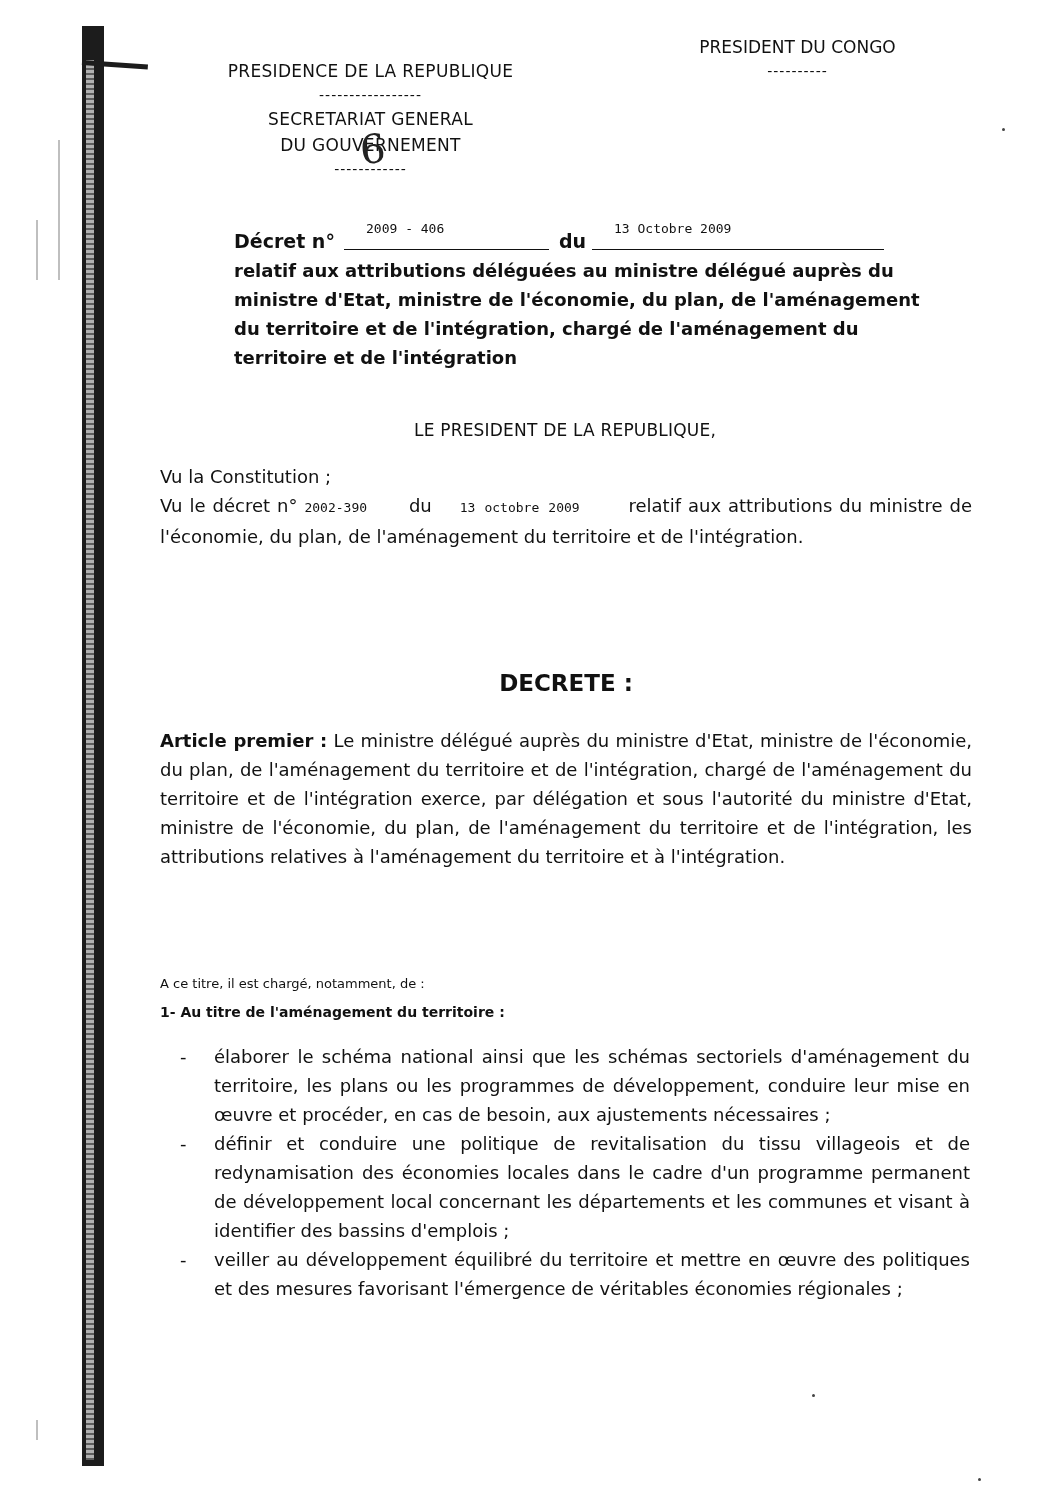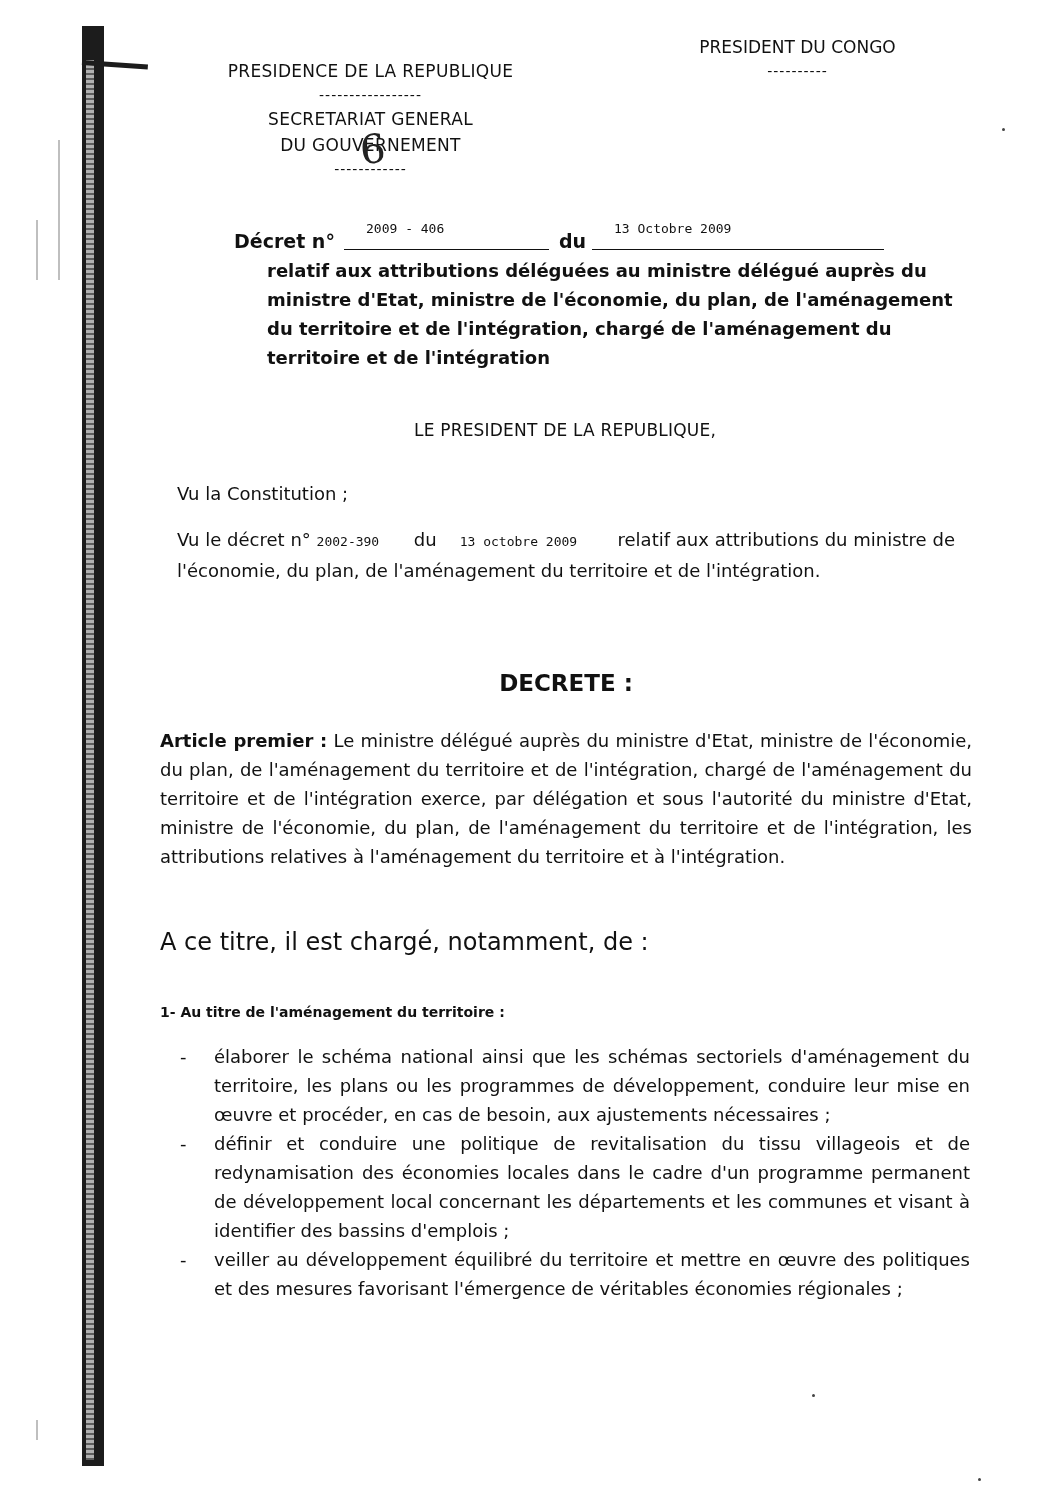--- a/index.html
+++ b/index.html
@@ -119,21 +119,20 @@
     .fill-date span { left: 22px; }
 
     .title {
       position: absolute;
       left: 234px;
       top: 256px;
       width: 700px;
       font-size: 18px;
       font-weight: bold;
       line-height: 29px;
-      margin-left: 33px;
     }
 
     .president {
       position: absolute;
       left: 160px;
       top: 420px;
       width: 810px;
       text-align: center;
       font-size: 17px;
       letter-spacing: 0.2px;
@@ -141,21 +140,21 @@
 
     .visas {
       position: absolute;
       left: 160px;
       top: 462px;
       width: 812px;
       font-size: 18px;
       line-height: 29px;
       text-align: justify;
     }
-    .visas p { margin: 17px; }
+    .visas p { margin: 0; }
     .mono { font-family: "DejaVu Sans Mono", monospace; font-size: 13px; }
 
     .decrete {
       position: absolute;
       left: 160px;
       top: 670px;
       width: 812px;
       text-align: center;
       font-size: 23px;
       font-weight: bold;
@@ -168,23 +167,23 @@
       width: 812px;
       font-size: 18px;
       line-height: 29px;
       text-align: justify;
     }
     .article b { font-weight: bold; }
 
     .intro {
       position: absolute;
       left: 160px;
-      top: 928px;
-      width: 812px;
-      font-size: 24px;
+      top: 976px;
+      width: 812px;
+      font-size: 13px;
     }
     .section {
       position: absolute;
       left: 160px;
       top: 1004px;
       width: 812px;
       font-size: 14px;
       font-weight: bold;
     }
 

